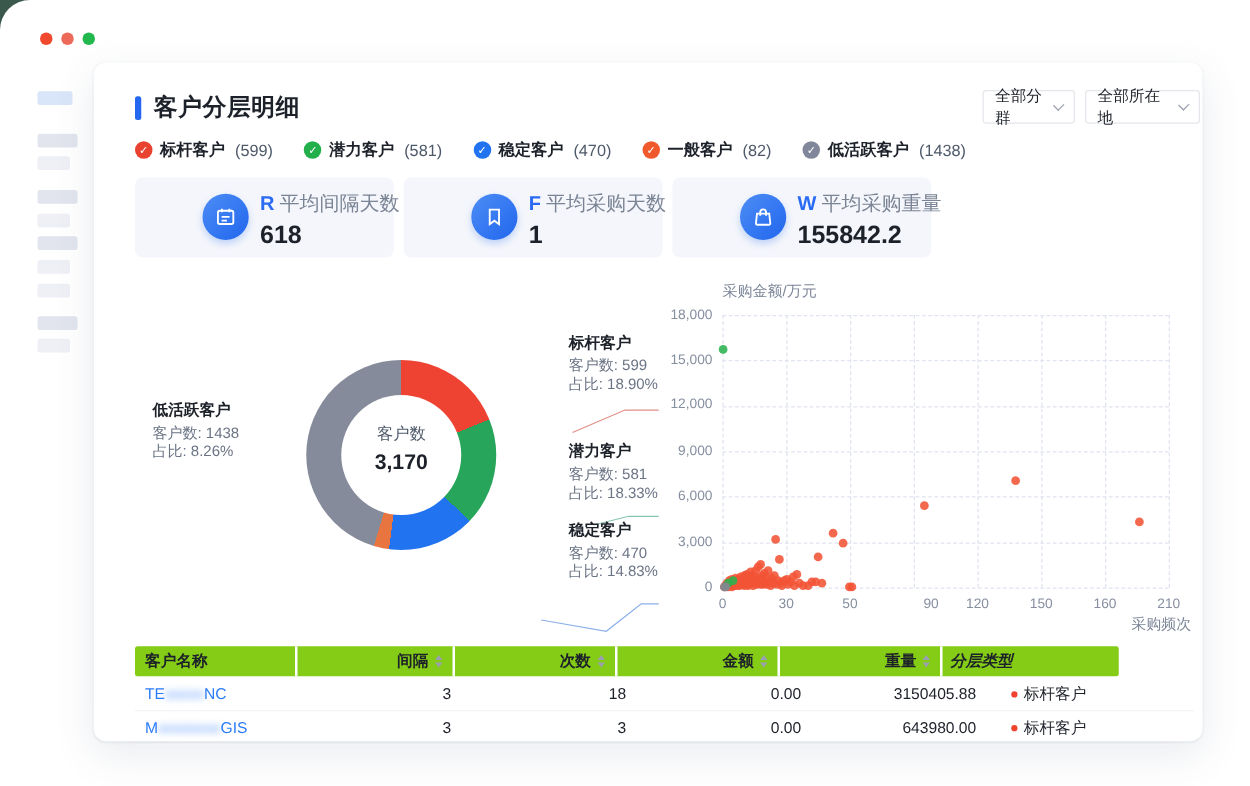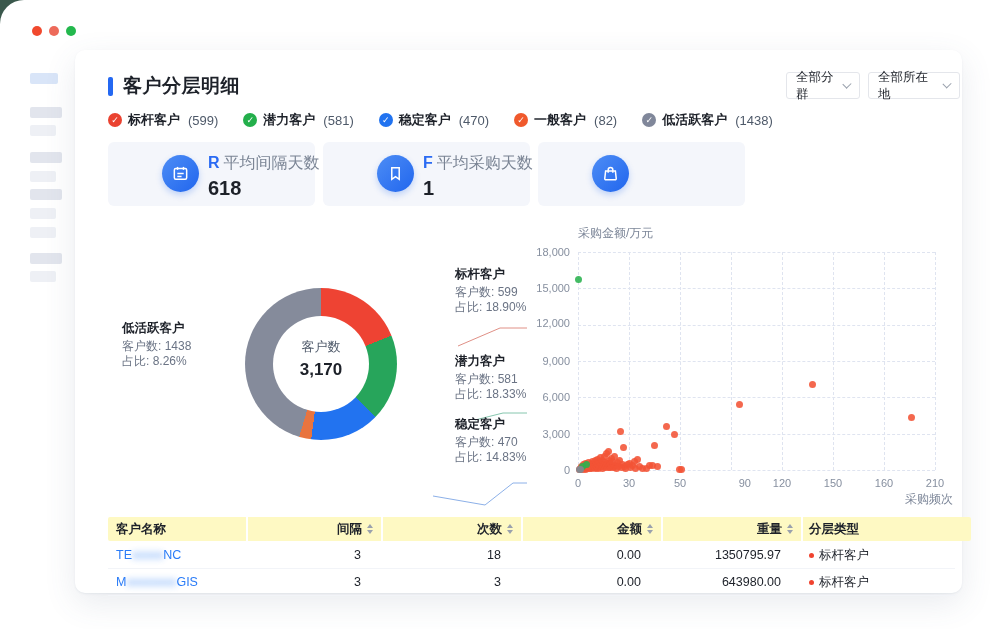--- a/index.html
+++ b/index.html
@@ -58,21 +58,21 @@
   
   .axis-title { position:absolute; font-size:12px; color:#7c8698; }
   .plot { position:absolute; left:503px; top:202px; width:357px; height:218px; }
   .gh { position:absolute; left:0; width:357px; border-top:1px dashed #dfe4f0; }
   .gv { position:absolute; top:0; height:218px; border-left:1px dashed #dfe4f0; }
   .ytick { position:absolute; width:64px; text-align:right; font-size:11px; color:#868f9f; }
   .xtick { position:absolute; width:40px; text-align:center; font-size:11px; color:#868f9f; }
   .pt { position:absolute; border-radius:50%; }
 
   
-  .table-header { position:absolute; left:33px; top:467px; width:863px; height:24px; display:flex; background:#fef9c3; border-radius:2px; }
+  .table-header { position:absolute; left:33px; top:467px; width:787px; height:24px; display:flex; background:#84cc16; border-radius:2px; }
   .th { display:flex; align-items:center; font-size:12.5px; font-weight:700; border-right:2px solid #fff; cursor:pointer; }
   .th:last-child { border-right:none; }
   .th.num { justify-content:flex-end; padding-right:8px; }
   .sort { display:inline-flex; flex-direction:column; gap:2px; margin-left:5px; }
   .sort i { display:block; width:0; height:0; border-left:3.5px solid transparent; border-right:3.5px solid transparent; }
   .sort .up { border-bottom:4px solid #9aa1ad; }
   .sort .dn { border-top:4px solid #9aa1ad; }
   .trow { position:absolute; left:33px; width:847px; height:27px; display:flex; align-items:center; border-bottom:1px solid #f2f4f8; }
   .td { font-size:12.5px; }
   .td.num { text-align:right; padding-right:22px; }
@@ -178,20 +178,24 @@
           <div class="card-value">1</div>
         </div>
       </div>
       <div class="card">
         <span class="card-icon">
           <svg width="17" height="17" viewBox="0 0 16 16" fill="none" stroke="#fff" stroke-width="1.4">
             <path d="M3.4 5.6 h9.2 l0.8 7.2 a1 1 0 0 1 -1 1.1 h-8.8 a1 1 0 0 1 -1 -1.1 z"></path>
               <path d="M5.8 7.2 V4.6 a2.2 2.2 0 0 1 4.4 0 V7.2"></path>
           </svg>
         </span>
+        <div class="card-text">
+          <div class="card-label"><span class="card-letter">W</span><span>平均采购重量</span></div>
+          <div class="card-value">155842.2</div>
+        </div>
       </div>
     </div>
 
     <svg class="connector-svg">
       <polyline points="165,152 223,152" fill="none" stroke="#9aa0ad" stroke-width="1"></polyline>
       <polyline points="363,96 405,78 432,78" fill="none" stroke="#e09086" stroke-width="1"></polyline>
       <polyline points="380,170 408,163 432,163" fill="none" stroke="#86c6ae" stroke-width="1"></polyline>
       <polyline points="338,246 390,255 418,233 432,233" fill="none" stroke="#8cb0e8" stroke-width="1"></polyline>
     </svg>
     <div class="donut" style="background: conic-gradient(rgb(238, 67, 51) 0%, rgb(238, 67, 51) 18.9%, rgb(39, 165, 91) 18.9%, rgb(39, 165, 91) 37.23%, rgb(34, 115, 240) 37.23%, rgb(34, 115, 240) 52.06%, rgb(232, 116, 63) 52.06%, rgb(232, 116, 63) 54.64%, rgb(133, 139, 155) 54.64%, rgb(133, 139, 155) 100%);"></div>
@@ -363,31 +367,31 @@
             <i class="dn"></i>
           </span>
         </div>
       <div class="th c5 num">
           <span>重量</span>
           <span class="sort">
             <i class="up"></i>
             <i class="dn"></i>
           </span>
         </div>
-      <div class="th c6" style="padding-left:6px;">
+      <div class="th c6" style="padding-left:6px;font-style:italic;">
           <span>分层类型</span>
         </div>
     </div>
 
     <div class="trow" style="top:492px;">
       <div class="td c1 name-link"><span>TE</span><span class="blurred">xxxxx</span><span>NC</span></div>
       <div class="td c2 num">3</div>
       <div class="td c3 num">18</div>
       <div class="td c4 num">0.00</div>
-      <div class="td c5 num">1350795.97</div>
+      <div class="td c5 num">3150405.88</div>
       <div class="td c6 seg-cell">
           <span class="seg-dot" style="background: rgb(240, 67, 47);"></span>
           <span>标杆客户</span>
         </div>
     </div>
     <div class="trow" style="top:519px;">
       <div class="td c1 name-link"><span>M</span><span class="blurred">xxxxxxxx</span><span>GIS</span></div>
       <div class="td c2 num">3</div>
       <div class="td c3 num">3</div>
       <div class="td c4 num">0.00</div>

